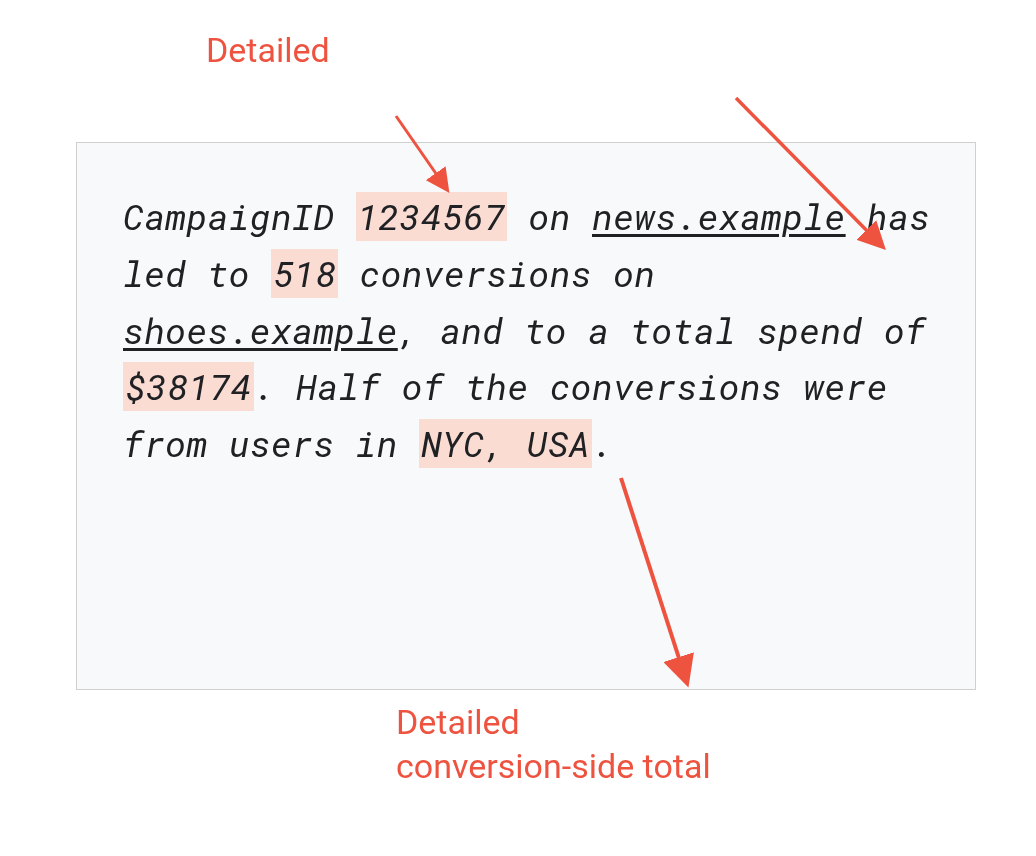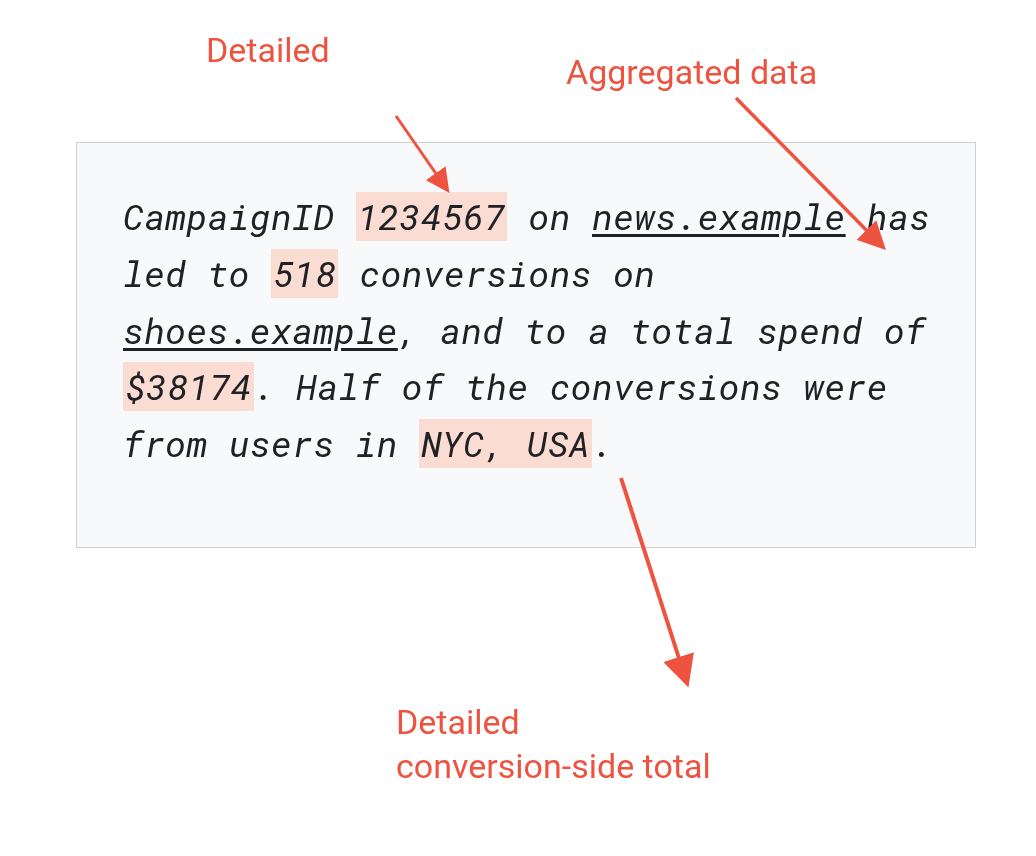--- a/index.html
+++ b/index.html
@@ -37,21 +37,21 @@
   }
   .label-bottom {
     top: 700px;
     left: 390px;
   }
   .content-box {
     position: absolute;
     top: 142px;
     left: 70px;
     width: 900px;
-    height: 406px;
+    height: 548px;
     background: #f8f9fa;
     border: 1px solid #d0d0d0;
     padding: 46px 40px 46px 46px;
   }
   .content-text {
     font-family: "Roboto Mono", "Courier New", monospace;
     font-style: italic;
     font-size: 35.5px;
     line-height: 1.6;
     color: #202124;
@@ -72,23 +72,20 @@
 </style>
 </head>
 <body>
 
 <div class="container">
 
   <div class="label label-top-left">
     <span>Detailed</span><br>
   </div>
 
-  <div class="label label-top-right">
-    <span>Aggregated data</span>
-  </div>
 
   <div class="content-box">
     <div class="content-text">
       <span>CampaignID </span><span class="highlight">1234567</span><span> on </span><span class="underline">news.example</span><span> has led to </span><span class="highlight">518</span><span> conversions on </span><span class="underline">shoes.example</span><span>, and to a total spend of </span><span class="highlight">$38174</span><span>. Half of the conversions were from users in </span><span class="highlight">NYC, USA</span><span>.</span>
     </div>
   </div>
 
   <div class="label label-bottom">
     <span>Detailed</span><br>
     <span>conversion-side total</span>

